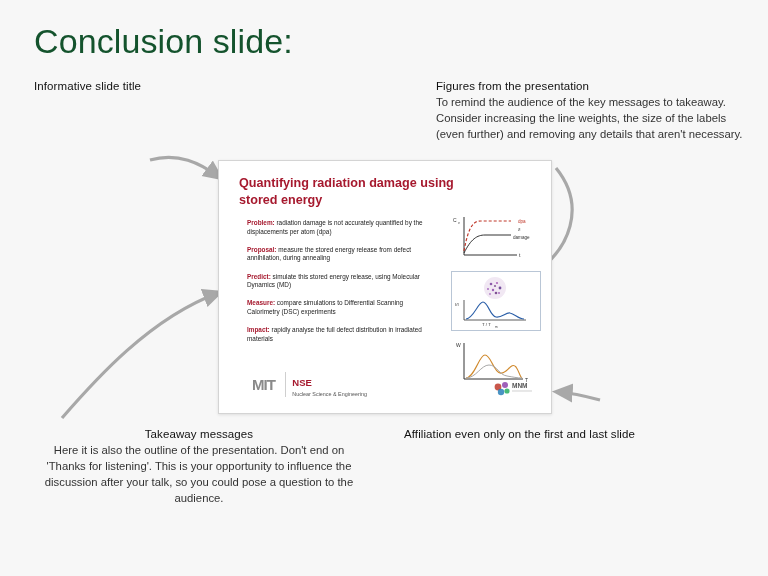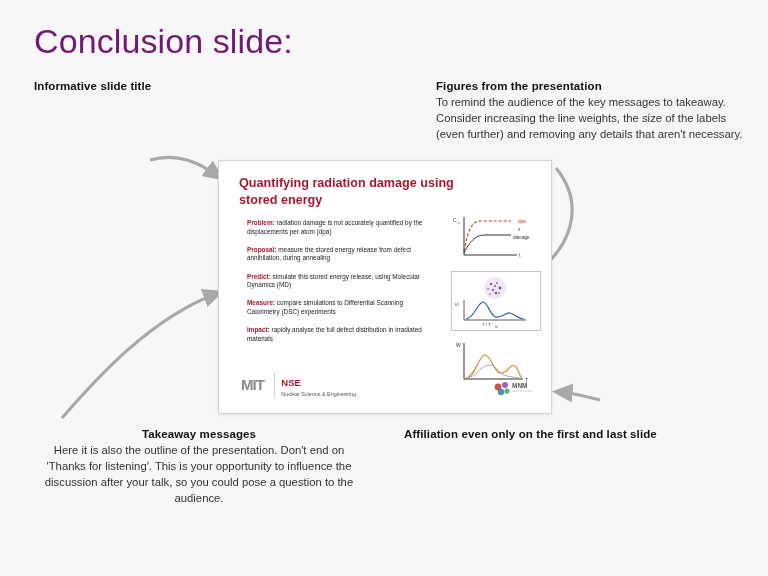--- a/index.html
+++ b/index.html
@@ -19,32 +19,32 @@
     left: 0; top: 0;
     width: 768px;
     height: 576px;
     background: #f7f7f7;
   }
   .page-title {
     position: absolute;
     left: 34px;
     top: 22px;
     font-size: 34px;
-    color: #701a75;
+    color: #14532d;
     font-weight: 400;
     letter-spacing: 0.1px;
   }
 
   .ann {
     position: absolute;
     color: #2b2b2b;
   }
   .ann .ann-head {
     font-size: 11.5px;
-    font-weight: bold;
+    font-weight: normal;
     color: #111;
     margin-bottom: 2px;
     letter-spacing: 0.1px;
   }
   .ann .ann-body {
     font-size: 11.3px;
     line-height: 1.42;
     color: #333;
   }
 
@@ -104,21 +104,21 @@
   .fig {
     position: absolute;
     background: #fff;
   }
   #fig1 { left: 232px; top: 52px; width: 88px; height: 52px; }
   #fig2 { left: 232px; top: 110px; width: 88px; height: 58px; border:1px solid #b9c6d6; }
   #fig3 { left: 232px; top: 176px; width: 88px; height: 52px; }
 
   .mini-footer-logo {
     position: absolute;
-    left: 22px;
+    left: 33px;
     bottom: 16px;
   }
   .mit-wordmark {
     display: inline-block;
     vertical-align: middle;
     font-family: "Liberation Sans", sans-serif;
     font-weight: bold;
     font-size: 15px;
     color: #8a8a8a;
     letter-spacing: -1px;

